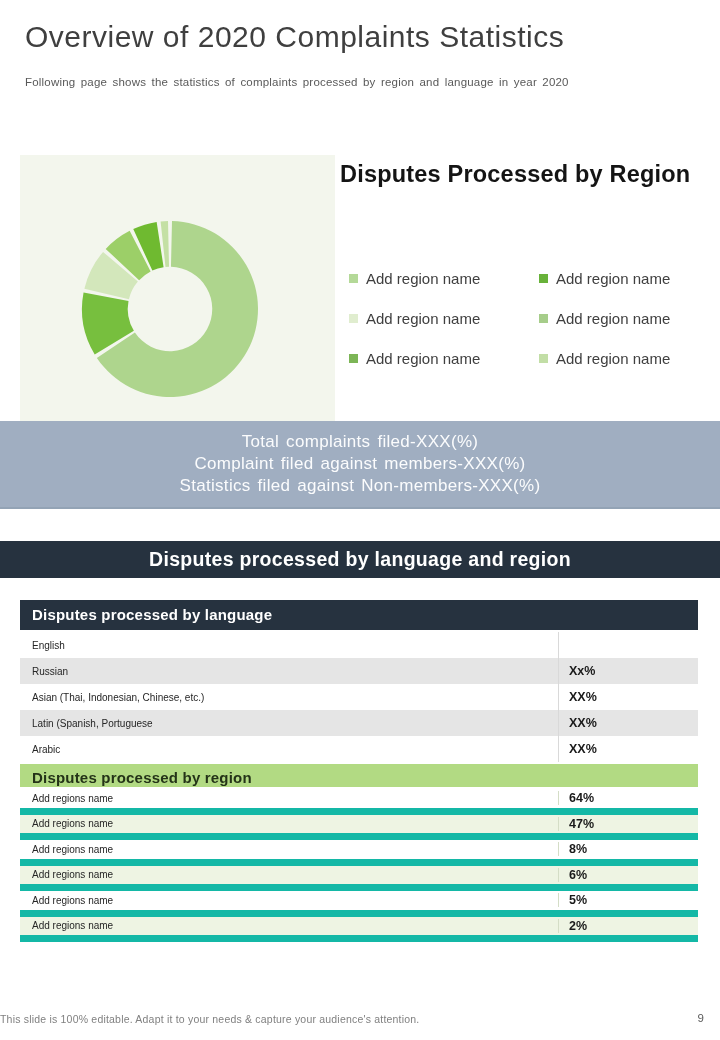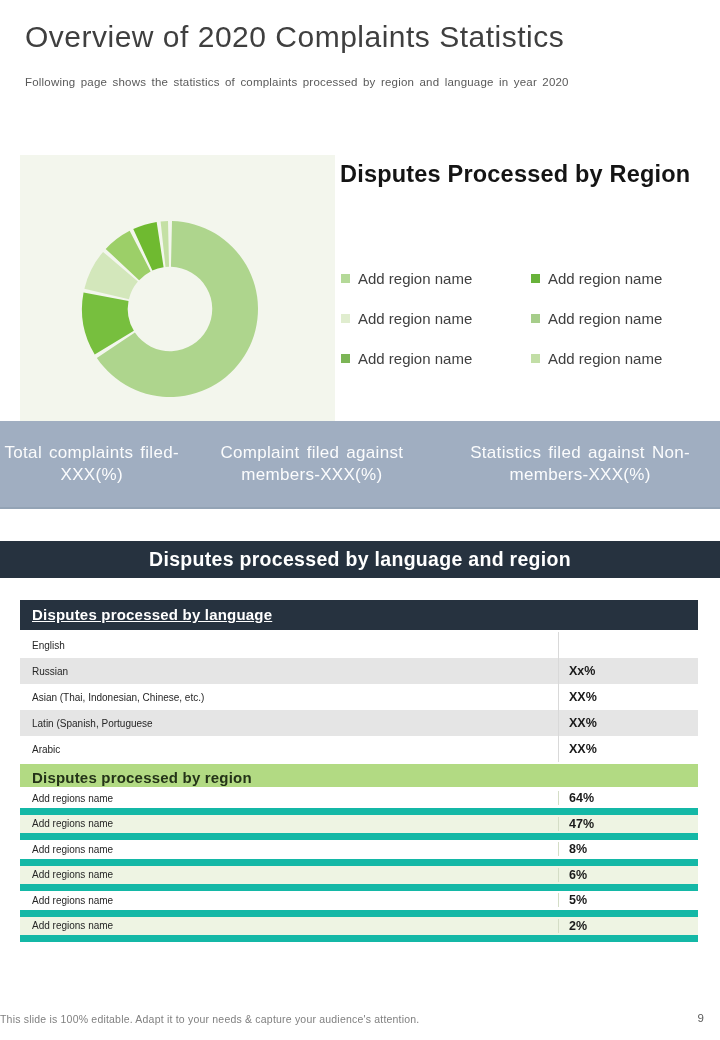--- a/index.html
+++ b/index.html
@@ -31,49 +31,48 @@
   .chart-title {
     position: absolute; left: 340px; top: 161px; width: 360px;
     font-size: 23.5px; font-weight: 700; color: #141414; letter-spacing: 0.2px;
   }
 
   .chart-legend {
     position: absolute; left: 341px; top: 258px; width: 360px;
     display: grid; grid-template-columns: 190px 1fr; grid-auto-rows: 40px;
     align-items: center;
   }
-  .legend-item { display: flex; align-items: center; }
+  .legend-item { display: flex; align-items: center; margin-left: 8px; }
   .legend-marker { width: 9px; height: 9px; margin-right: 8px; flex: 0 0 auto; }
   .legend-label { font-size: 15px; color: #3f3f3f; }
 
   
   .banner {
     position: absolute; left: 0; top: 421px; width: 720px; height: 88px;
     background: #a0aec1; border-bottom: 2px solid #93a3b5;
-    display: flex; flex-direction: row; justify-content: center; align-items: center;
+    display: flex; flex-direction: column; justify-content: center; align-items: center;
   }
   .banner-line {
     font-size: 17px; line-height: 22px; color: #fbfcfd;
     letter-spacing: 0.3px; word-spacing: 2px; text-align: center;
   }
 
   
   .section-band {
     position: absolute; left: 0; top: 541px; width: 720px; height: 37px;
     background: #26323f; color: #ffffff; text-align: center;
     font-size: 19.5px; font-weight: 700; line-height: 37px; letter-spacing: 0.3px;
   }
 
   
   .stats-table { position: absolute; left: 20px; top: 600px; width: 678px; }
   .t-header-dark {
     height: 30px; line-height: 30px; background: #26323f; color: #ffffff;
     font-size: 15px; font-weight: 700; padding-left: 12px; letter-spacing: 0.2px;
     margin-bottom: 2px;
-    text-decoration: underline;
   }
   .t-header-green {
     height: 27px; line-height: 27px; background: #b2da83; color: #243318;
     font-size: 15px; font-weight: 700; padding-left: 12px; letter-spacing: 0.2px;
     border-top: 2px solid #ffffff; border-bottom: 2px solid #ffffff;
   }
   .t-row { display: flex; }
   .t-row.lang { height: 26px; }
   .t-row.region { height: 25.5px; border-bottom: 7px solid #14b8a6; align-items: center; }
   .t-row .t-label {

